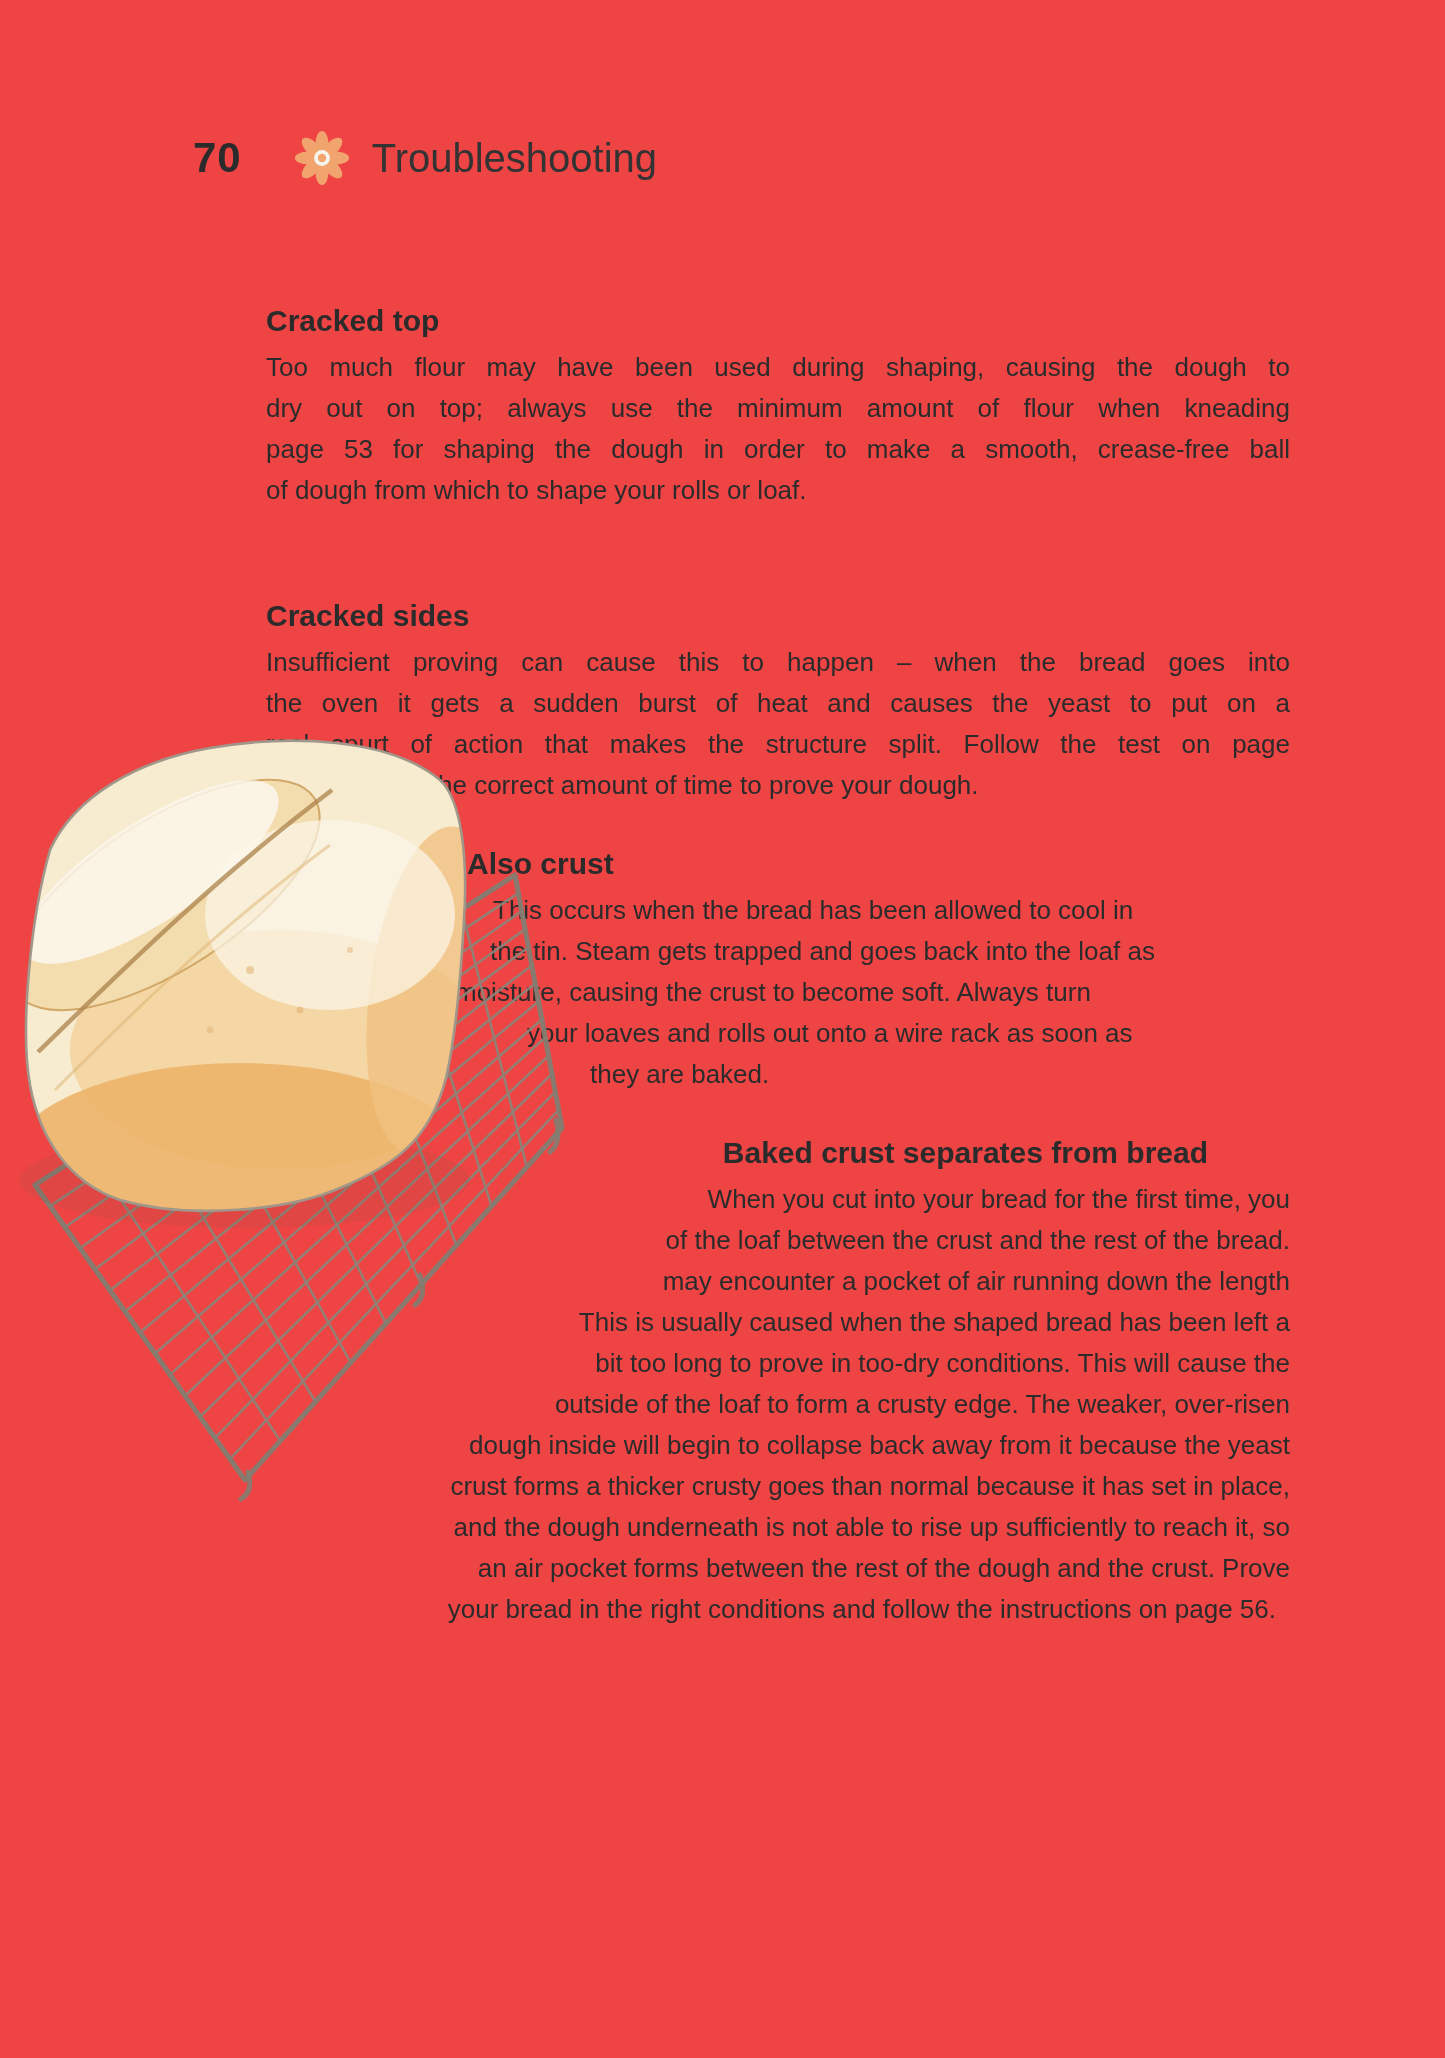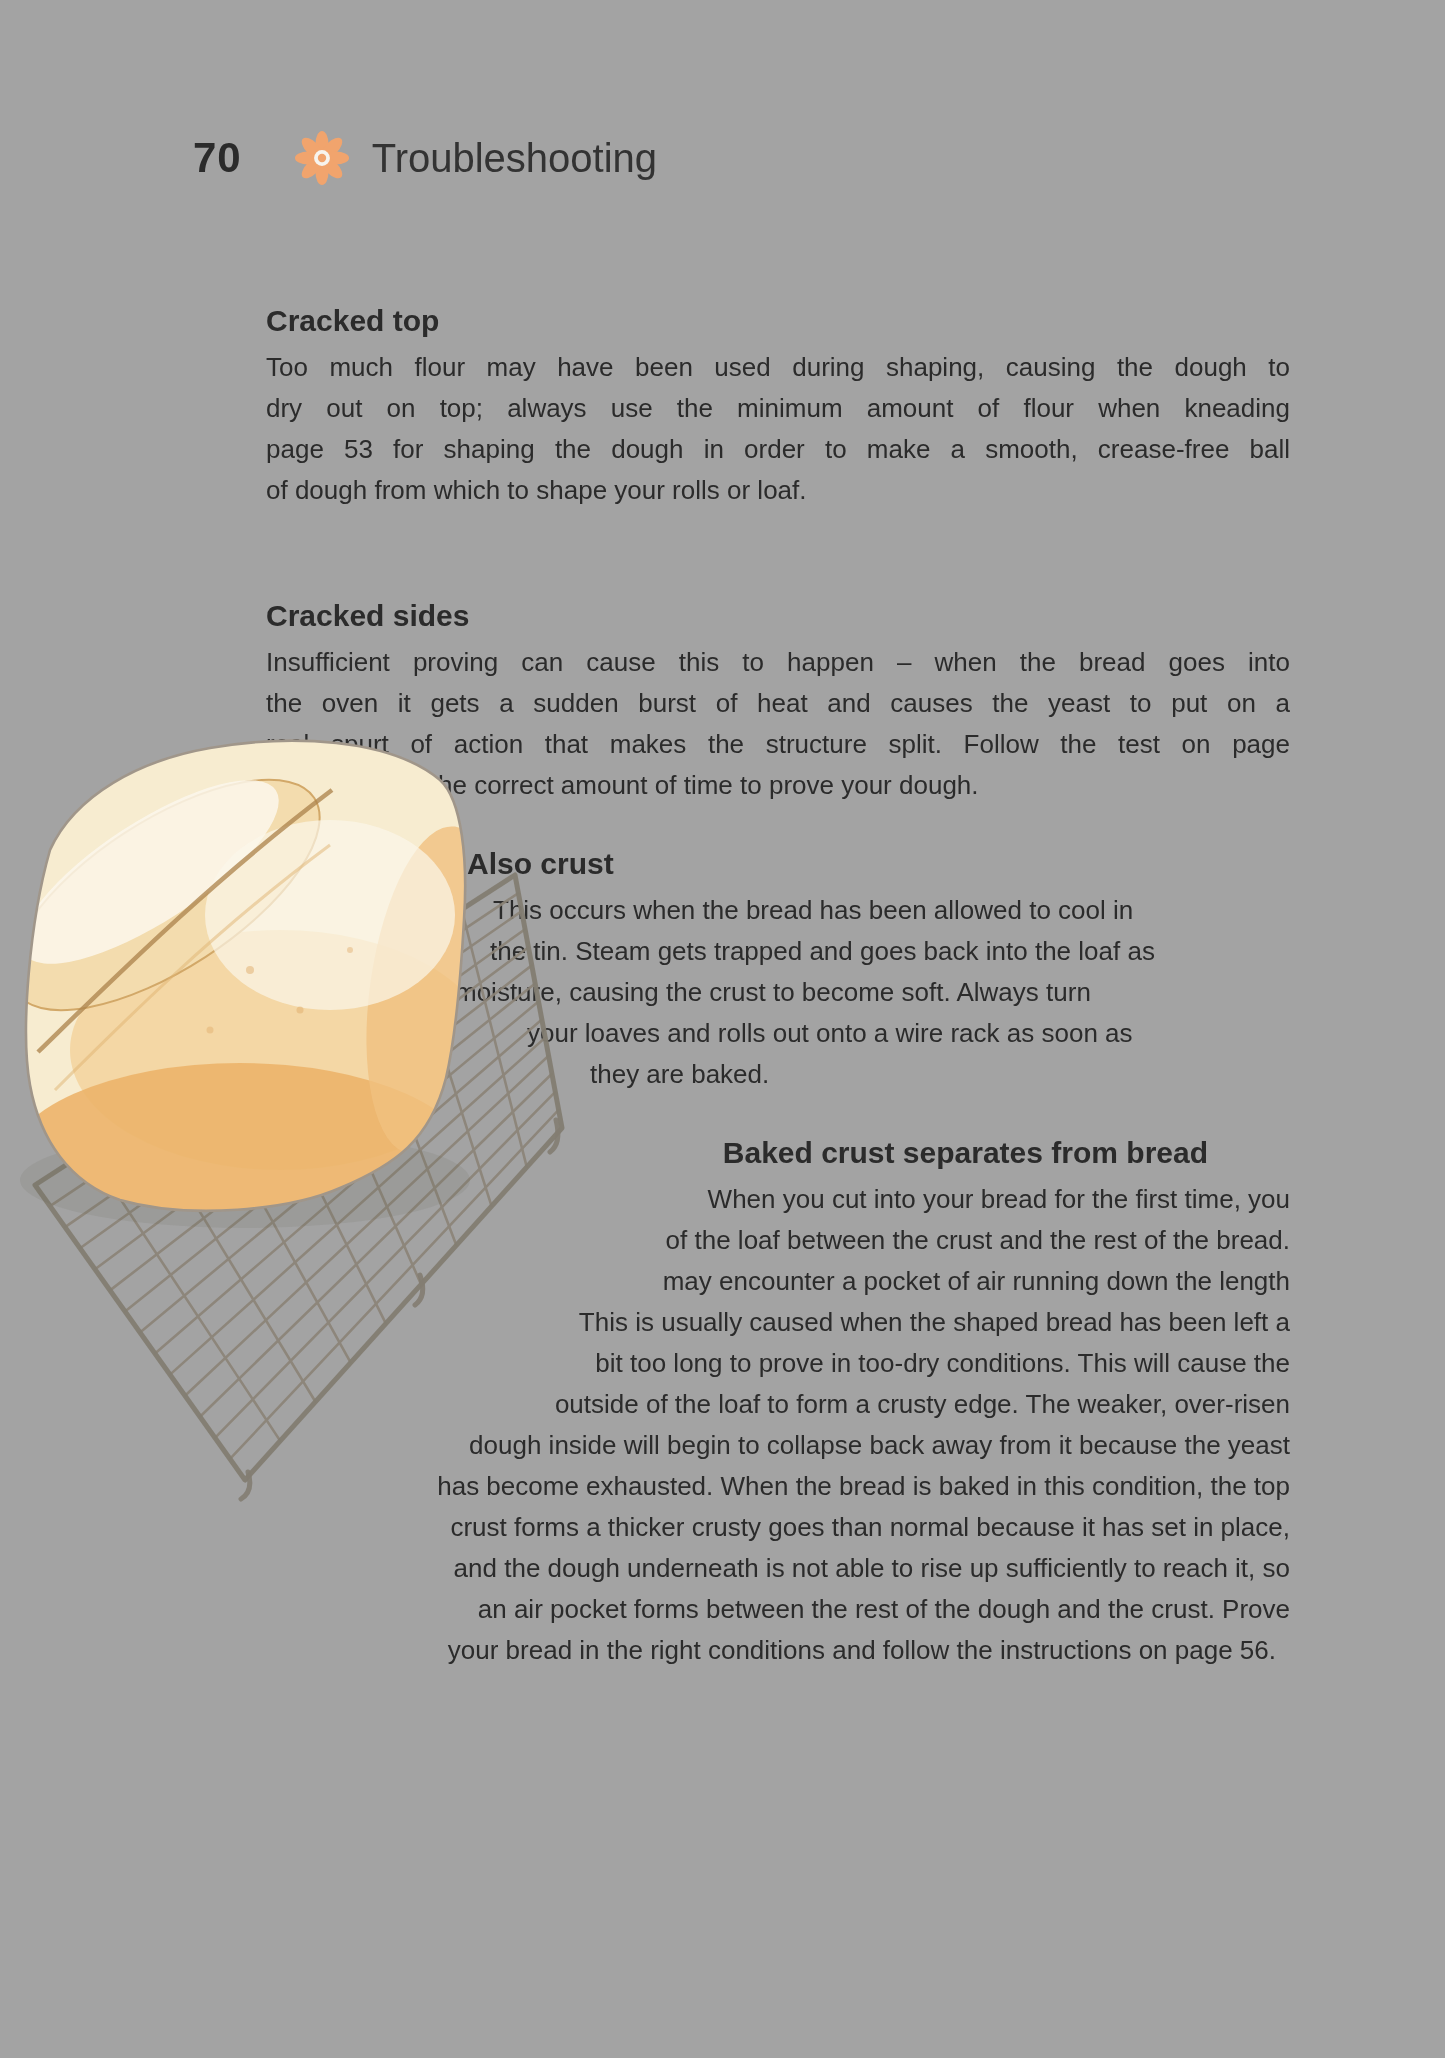--- a/index.html
+++ b/index.html
@@ -1,17 +1,17 @@
 <!DOCTYPE html>
 <html><head>
 <meta charset="utf-8">
 <style>
   html,body{margin:0;padding:0;}
   body{width:1445px;height:2058px;background:#f7f4ee;font-family:"Liberation Sans",sans-serif;color:#2b2b2b;}
-  .page{position:relative;width:1445px;height:2058px;background:#a3a3a3;overflow:hidden;}
+  .page{position:relative;width:1445px;height:2058px;background:#ef4444;overflow:hidden;}
 
   
   .header{position:absolute;left:193px;top:130px;display:flex;align-items:center;}
   .page-num{font-size:42px;font-weight:bold;letter-spacing:1px;}
   .flower{width:56px;height:56px;margin-left:52px;flex:0 0 auto;}
   .book-title{font-size:40px;font-weight:400;margin-left:22px;color:#333;}
 
   
   .section{position:absolute;}
   .section h3{font-size:30px;font-weight:bold;line-height:41px;margin:0 0 6px 0;}
@@ -100,21 +100,20 @@
   <div class="section s4">
     <h3>Baked crust separates from bread</h3>
     <div class="para">
         <div class="ln">When you cut into your bread for the first time, you</div>
         <div class="ln">of the loaf between the crust and the rest of the bread.</div>
         <div class="ln">may encounter a pocket of air running down the length</div>
         <div class="ln">This is usually caused when the shaped bread has been left a</div>
         <div class="ln">bit too long to prove in too-dry conditions. This will cause the</div>
         <div class="ln">outside of the loaf to form a crusty edge. The weaker, over-risen</div>
         <div class="ln">dough inside will begin to collapse back away from it because the yeast</div>
-        <div class="ln">has become exhausted. When the bread is baked in this condition, the top</div>
         <div class="ln">crust forms a thicker crusty goes than normal because it has set in place,</div>
         <div class="ln">and the dough underneath is not able to rise up sufficiently to reach it, so</div>
         <div class="ln">an air pocket forms between the rest of the dough and the crust. Prove</div>
         <div class="ln">your bread in the right conditions and follow the instructions on page 56.</div>
       </div>
   </div>
 
   <svg class="illus" viewBox="0 0 580 900" aria-hidden="true">
 
     <g id="rack" stroke="#8c8478" stroke-width="2.6" stroke-linecap="round" fill="none" opacity="0.92">

